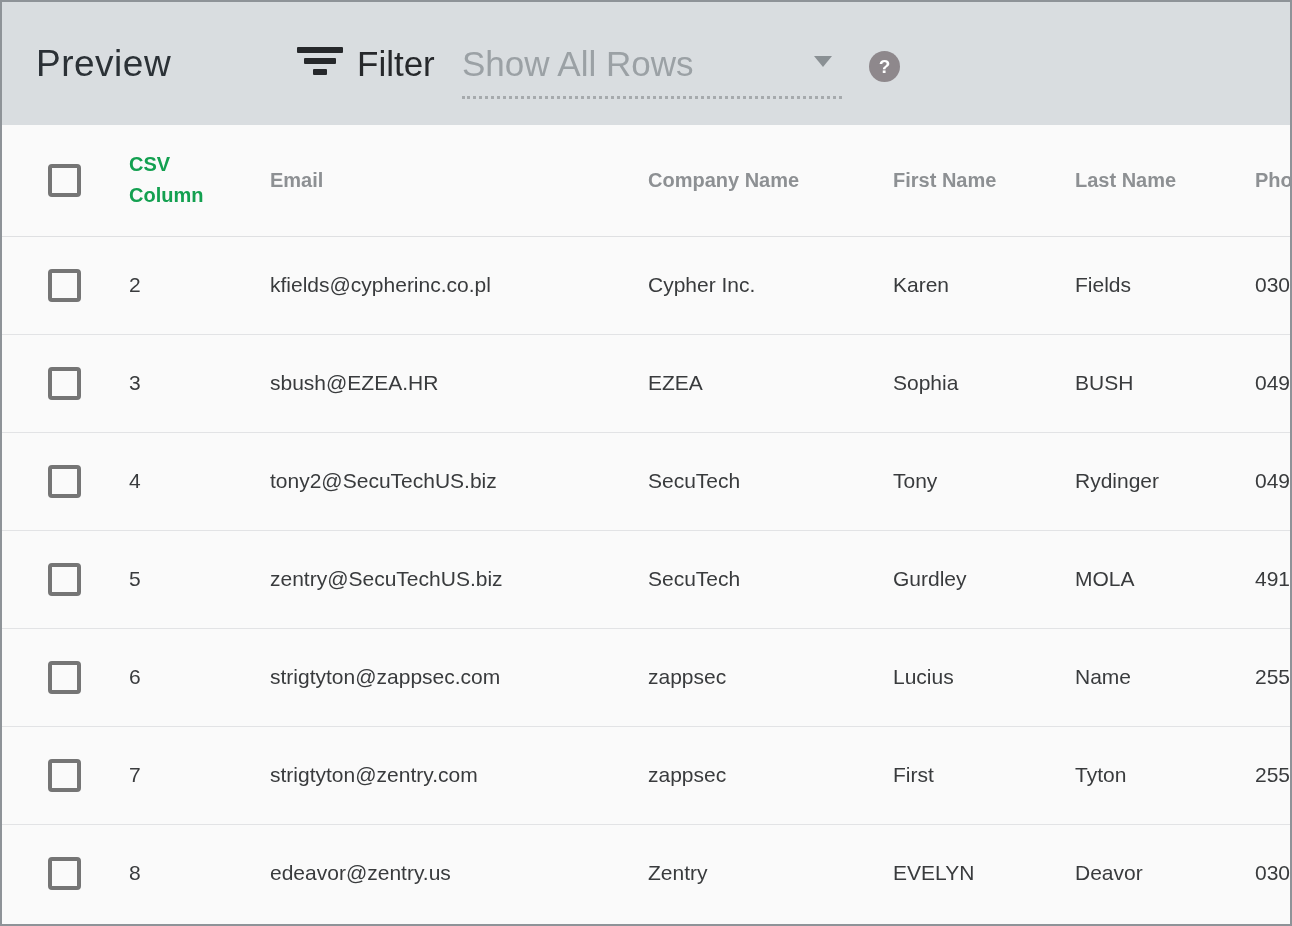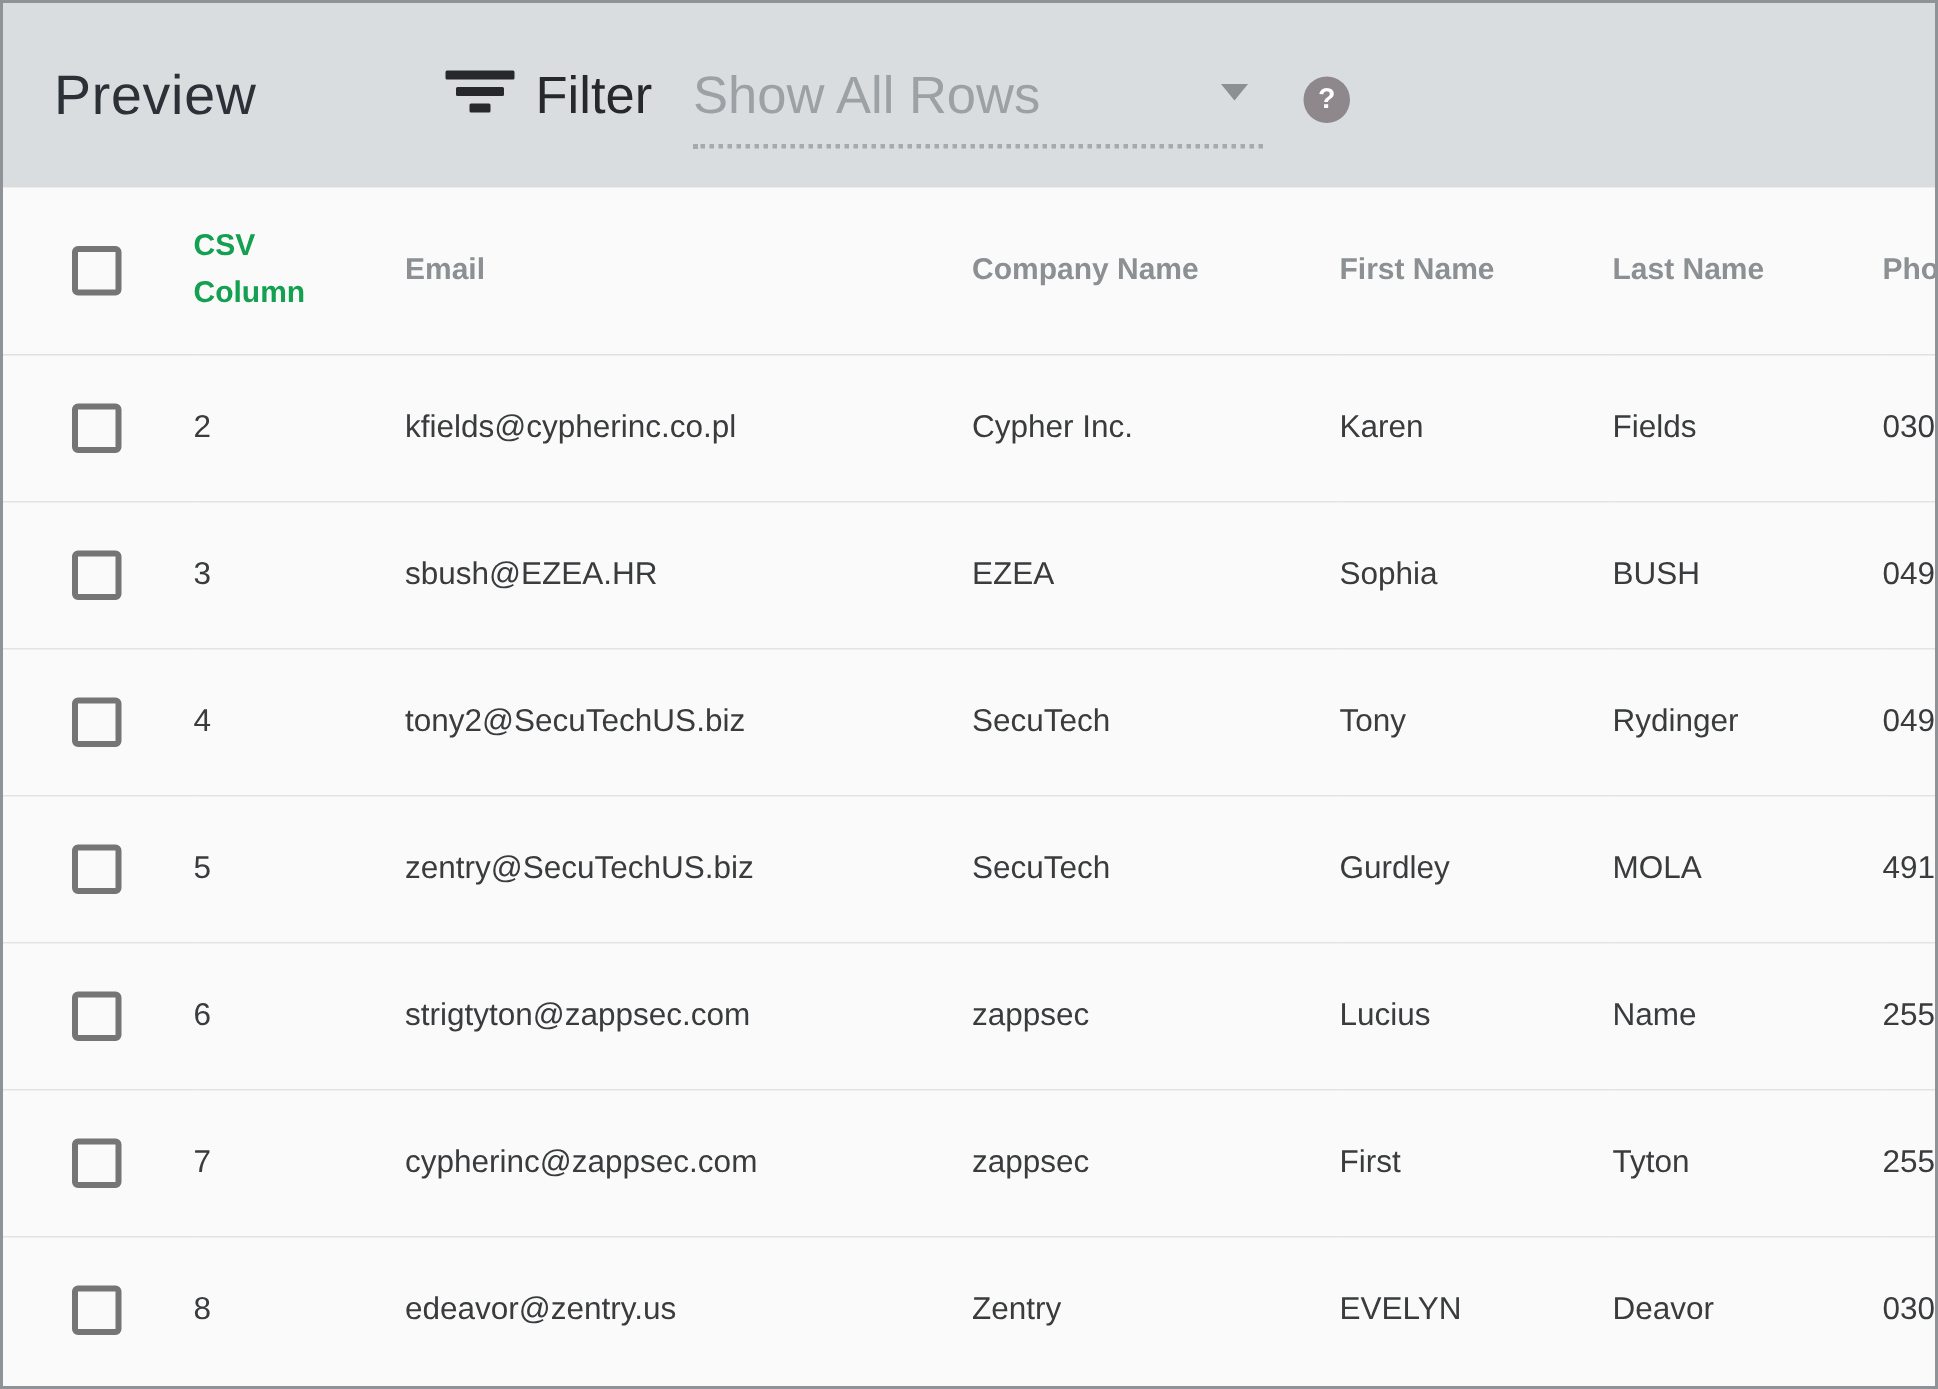--- a/index.html
+++ b/index.html
@@ -228,21 +228,21 @@
     <td>zappsec</td>
     <td>Lucius</td>
     <td>Name</td>
     <td>255</td>
   </tr>
           <tr>
     <td>
               <span class="checkbox"></span>
             </td>
     <td>7</td>
-    <td>cypherinc@zappsec.com</td>
+    <td>strigtyton@zentry.com</td>
     <td>zappsec</td>
     <td>First</td>
     <td>Tyton</td>
     <td>255</td>
   </tr>
           <tr>
     <td>
               <span class="checkbox"></span>
             </td>
     <td>8</td>

